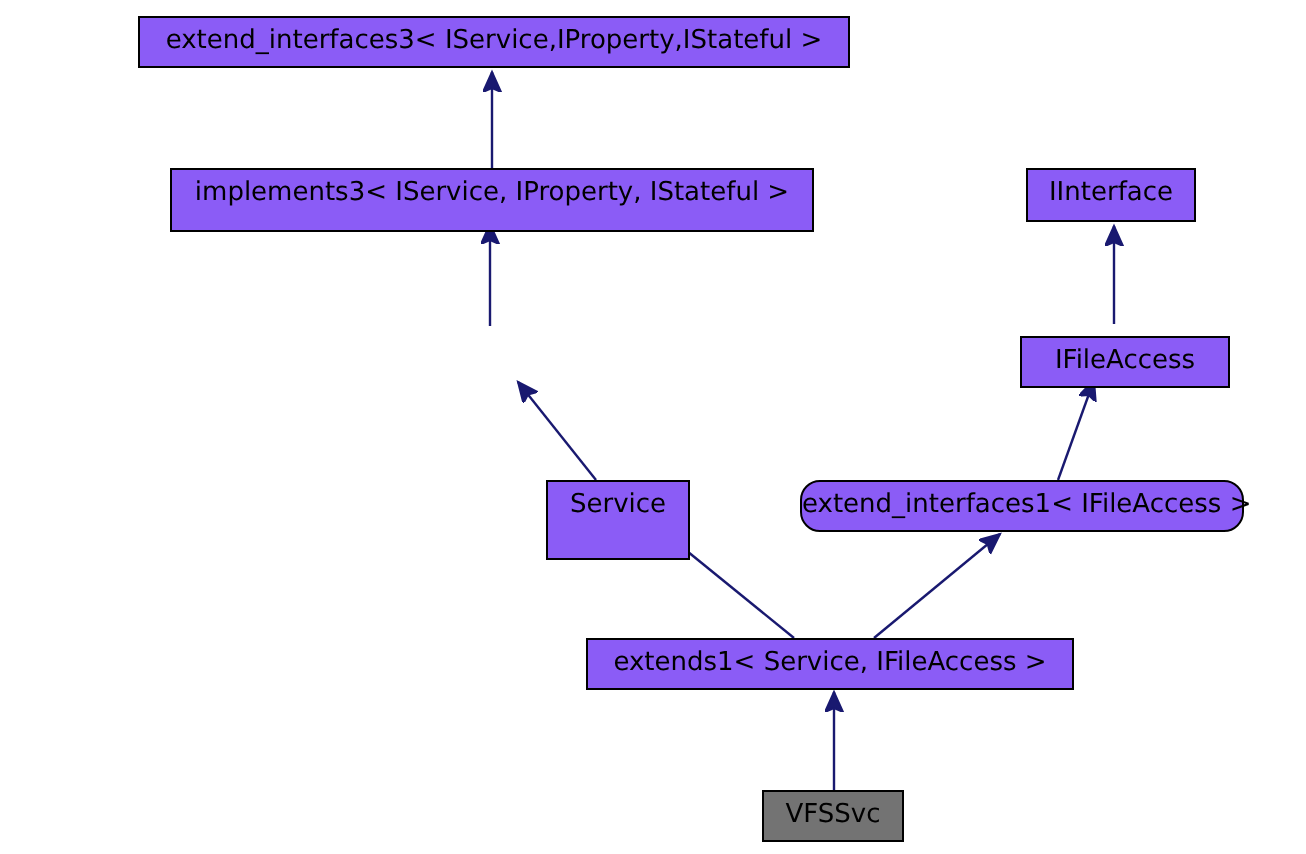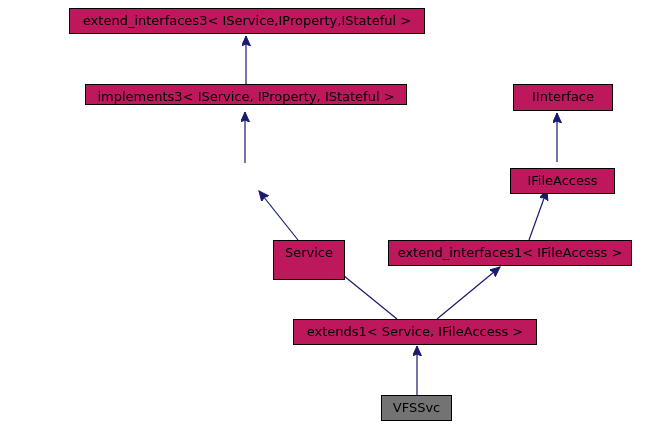--- a/index.html
+++ b/index.html
@@ -18,21 +18,21 @@
   .edges {
     position: absolute;
     left: 0;
     top: 0;
     z-index: 1;
   }
   .node {
     position: absolute;
     box-sizing: border-box;
     border: 1px solid #000000;
-    background: #be185d;
+    background: #8b5cf6;
     color: #000000;
     font-size: 13px;
     line-height: 24px;
     text-align: center;
     white-space: nowrap;
     z-index: 2;
     cursor: pointer;
   }
   .node.current {
     background: #737373;
@@ -55,28 +55,28 @@
     <line x1="298" y1="240" x2="259" y2="191" stroke="#191970" stroke-width="1.2" marker-end="url(#arrow)"></line>
     <line x1="557" y1="162" x2="557" y2="113" stroke="#191970" stroke-width="1.2" marker-end="url(#arrow)"></line>
     <line x1="529" y1="240" x2="547" y2="190" stroke="#191970" stroke-width="1.2" marker-end="url(#arrow)"></line>
     <line x1="397" y1="319" x2="333" y2="267" stroke="#191970" stroke-width="1.2" marker-end="url(#arrow)"></line>
     <line x1="437" y1="319" x2="500" y2="267" stroke="#191970" stroke-width="1.2" marker-end="url(#arrow)"></line>
     <line x1="417" y1="395" x2="417" y2="346" stroke="#191970" stroke-width="1.2" marker-end="url(#arrow)"></line>
   </svg>
 
   <div class="node" style="left:69px; top:8px; width:356px; height:26px;">extend_interfaces3&lt; IService,IProperty,IStateful &gt;</div>
 
-  <div class="node" style="left:85px; top:84px; width:322px; height:21px;">implements3&lt; IService, IProperty, IStateful &gt;</div>
+  <div class="node" style="left:85px; top:84px; width:322px; height:32px;">implements3&lt; IService, IProperty, IStateful &gt;</div>
 
 
-  <div class="node" style="left:513px; top:84px; width:100px; height:27px;text-align:center;">IInterface</div>
+  <div class="node" style="left:513px; top:84px; width:85px; height:27px;text-align:center;">IInterface</div>
 
   <div class="node" style="left:510px; top:168px; width:105px; height:26px;">IFileAccess</div>
 
   <div class="node" style="left:273px; top:240px; width:72px; height:40px;">Service</div>
 
-  <div class="node" style="left:388px; top:240px; width:244px; height:26px;">extend_interfaces1&lt; IFileAccess &gt;</div>
+  <div class="node" style="left:400px; top:240px; width:222px; height:26px;border-radius:10px;">extend_interfaces1&lt; IFileAccess &gt;</div>
 
   <div class="node" style="left:293px; top:319px; width:244px; height:26px;">extends1&lt; Service, IFileAccess &gt;</div>
 
   <div class="node current" style="left:381px; top:395px; width:71px; height:26px;">VFSSvc</div>
 
 </div>
 
 </body></html>

